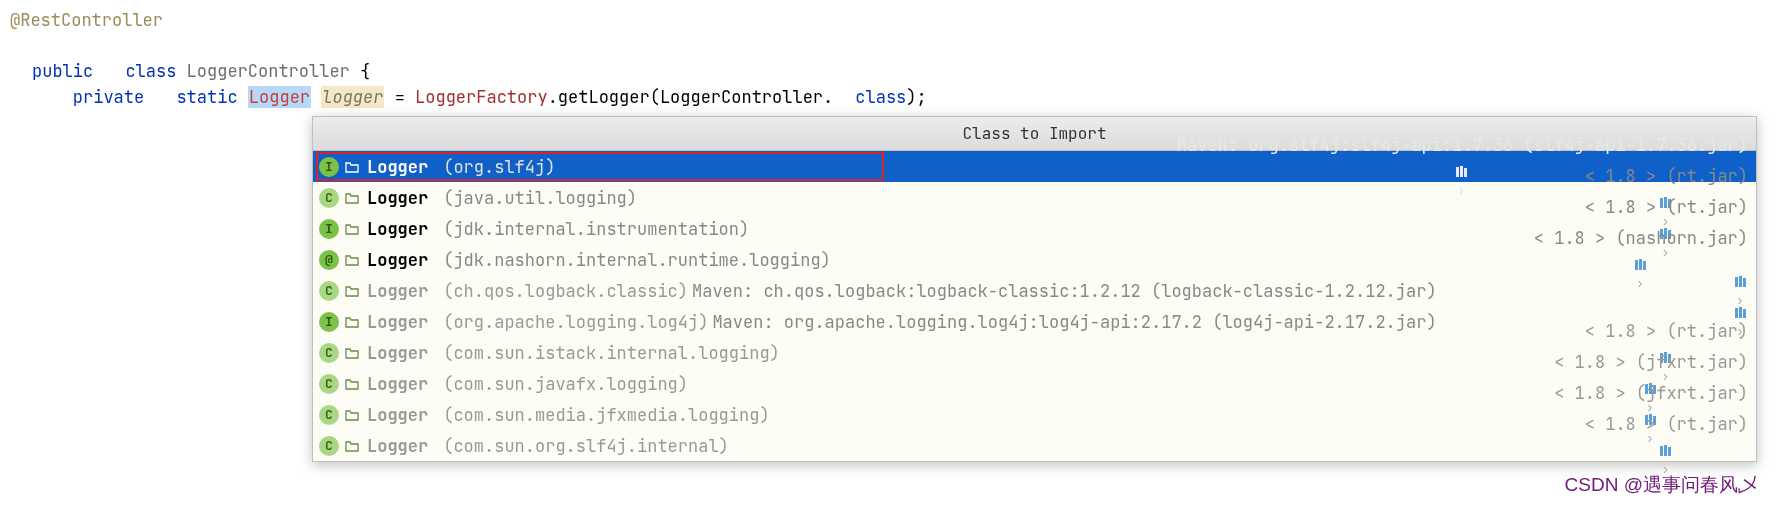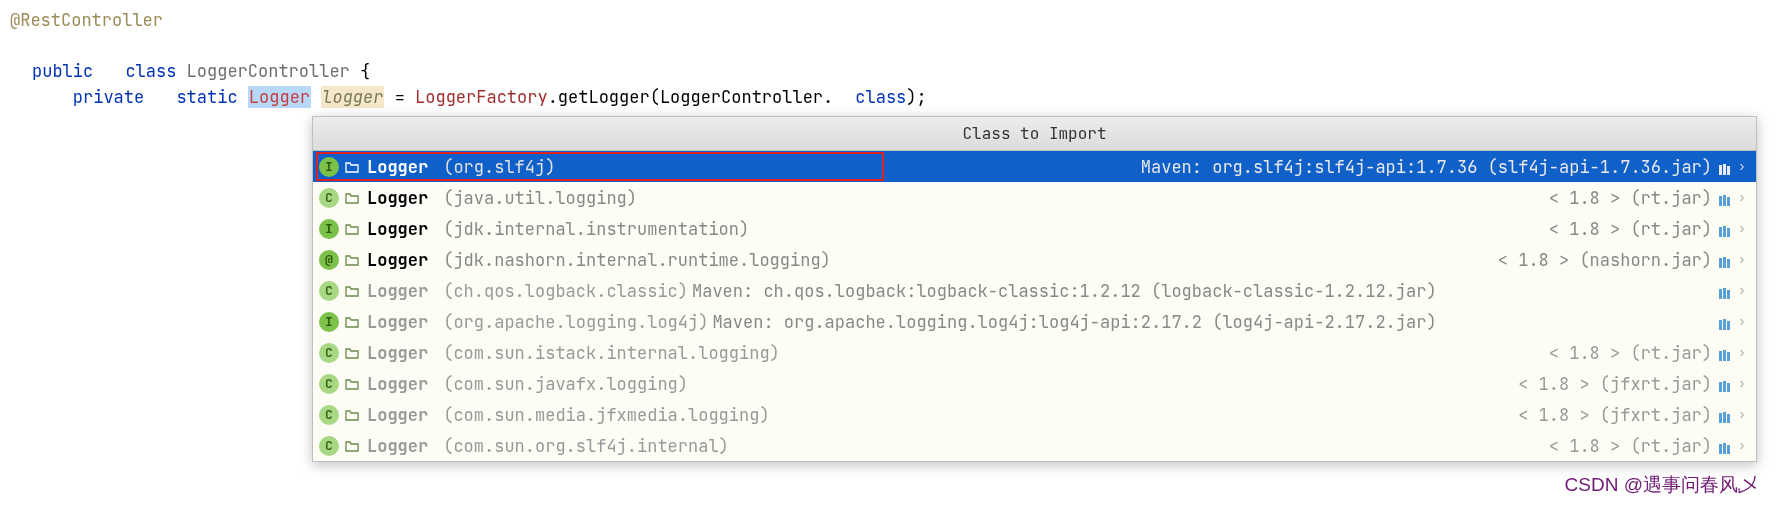--- a/index.html
+++ b/index.html
@@ -93,20 +93,21 @@
     .class-text { font-weight: bold; color: #000; }
     .popup-item.selected .class-text { color: #fff; }
     .pkg-text { color: #888; margin-left: 15px; }
     .popup-item.selected .pkg-text { color: #e0e0e0; }
     .mid-text { color: #888; margin-left: 4px; }
     .right-side {
       margin-left: auto;
       display: flex;
       align-items: center;
       gap: 6px;
+      flex-direction: column;
     }
     .right-text { color: #888; }
     .popup-item.selected .right-text { color: #e8e8e8; }
     .lib-icon {
       width: 14px;
       height: 14px;
       flex-shrink: 0;
     }
     .chevron {
       width: 10px;

